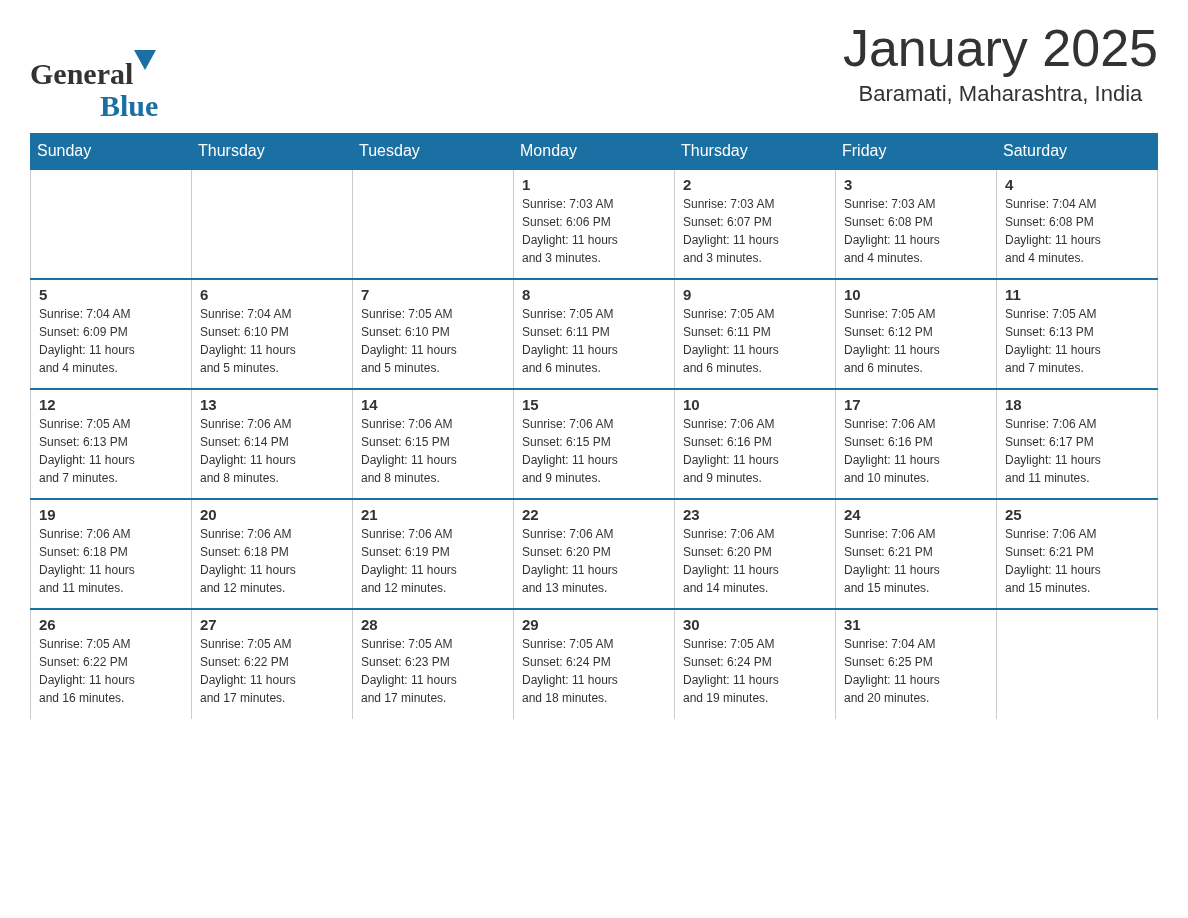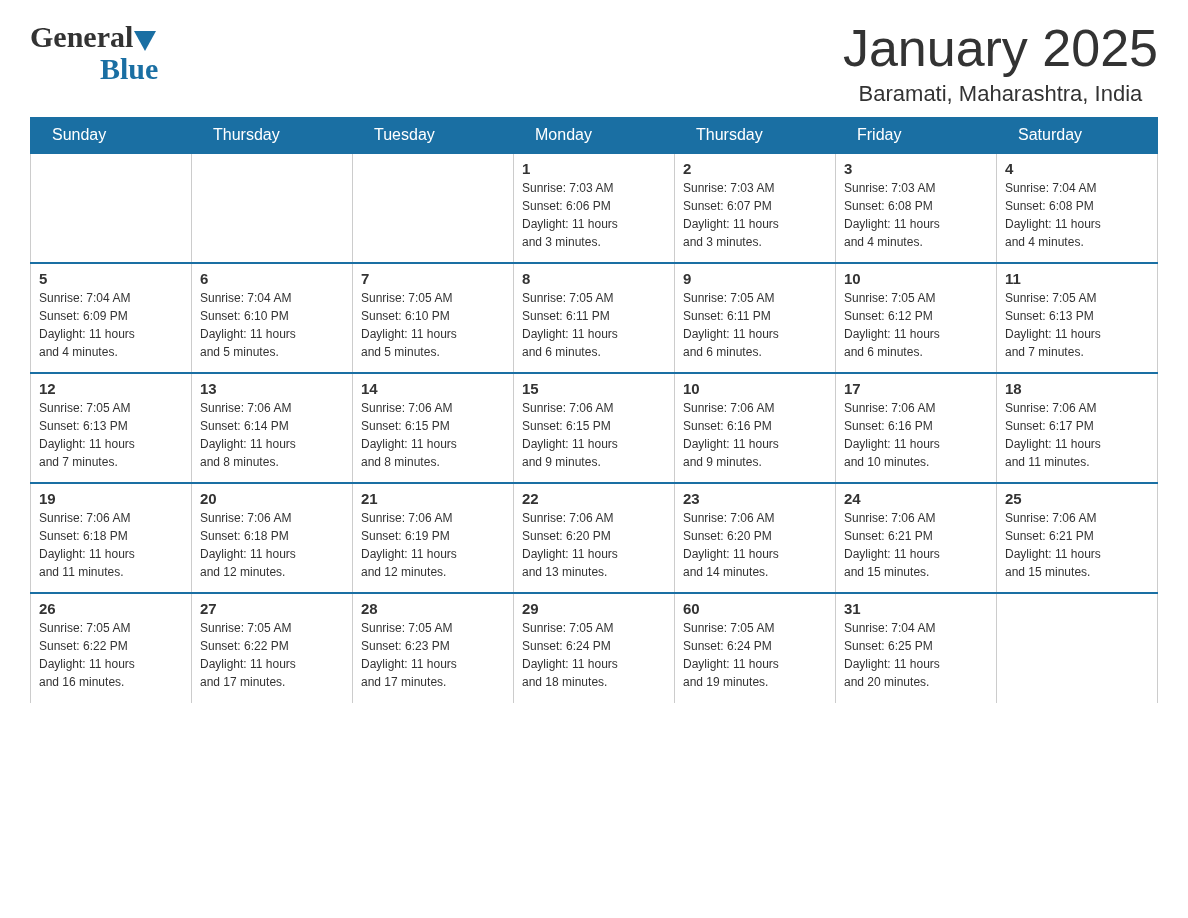--- a/index.html
+++ b/index.html
@@ -36,21 +36,21 @@
       margin-top: 4px;
     }
     table {
       width: 100%;
       border-collapse: collapse;
       table-layout: fixed;
     }
     thead th {
       background-color: #1a6fa3;
       color: #fff;
-      padding: 8px 21px;
+      padding: 8px 6px;
       text-align: left;
       font-size: 16px;
       font-weight: normal;
       border: 1px solid #1a6fa3;
     }
     tbody td {
       border: 1px solid #ccc;
       vertical-align: top;
       padding: 6px 8px;
       height: 110px;
@@ -78,21 +78,21 @@
     .empty-cell { background: #fff; }
     tbody tr { border-top: 2px solid #1a6fa3; }
     tbody tr td { border-top: none; border-bottom: none; }
   </style>
 </head>
 <body>
 
 <div class="header">
   <div class="logo">
     <div style="display:flex;align-items:center;">
-      <span style="font-size:30px;font-weight:bold;color:#333;font-family:Georgia,serif;">General</span>
+      <span style="font-size:30px;font-weight:bold;color:#333;font-family:Georgia,serif;margin-top:37px;">General</span>
       <span style="display:inline-block;width:0;height:0;border-left:11px solid transparent;border-right:11px solid transparent;border-top:20px solid #1a6fa3;margin:0 1px;position:relative;top:4px;"></span>
     </div>
     <div style="display:flex;align-items:center;margin-top:-2px;">
       <span style="font-size:30px;font-weight:bold;color:#1a6fa3;font-family:Georgia,serif;margin-left:70px;">Blue</span>
     </div>
   </div>
   <div class="title-block">
     <div class="main-title">January 2025</div>
     <div class="subtitle">Baramati, Maharashtra, India</div>
   </div>
@@ -320,21 +320,21 @@
 and 17 minutes.</div>
         </td>
         <td>
           <span class="day-number">29</span>
           <div class="day-info" style="white-space: pre-line;">Sunrise: 7:05 AM
 Sunset: 6:24 PM
 Daylight: 11 hours
 and 18 minutes.</div>
         </td>
         <td>
-          <span class="day-number">60</span>
+          <span class="day-number">30</span>
           <div class="day-info" style="white-space: pre-line;">Sunrise: 7:05 AM
 Sunset: 6:24 PM
 Daylight: 11 hours
 and 19 minutes.</div>
         </td>
         <td>
           <span class="day-number">31</span>
           <div class="day-info" style="white-space: pre-line;">Sunrise: 7:04 AM
 Sunset: 6:25 PM
 Daylight: 11 hours

